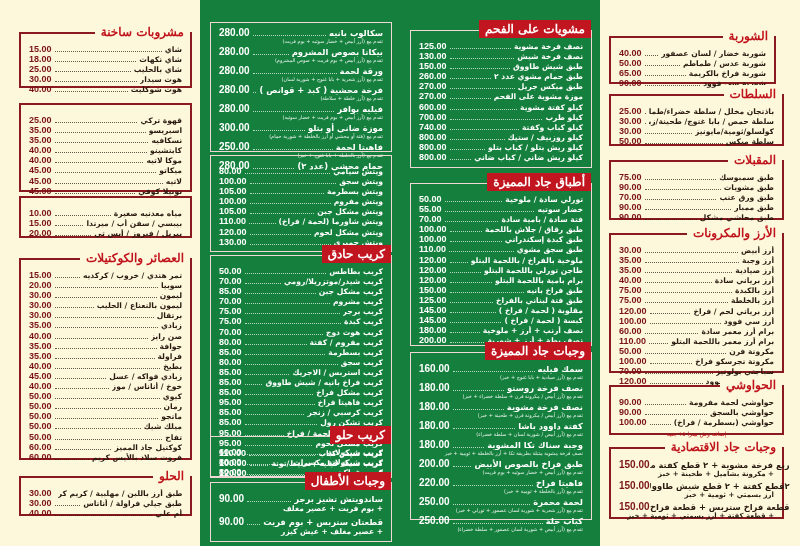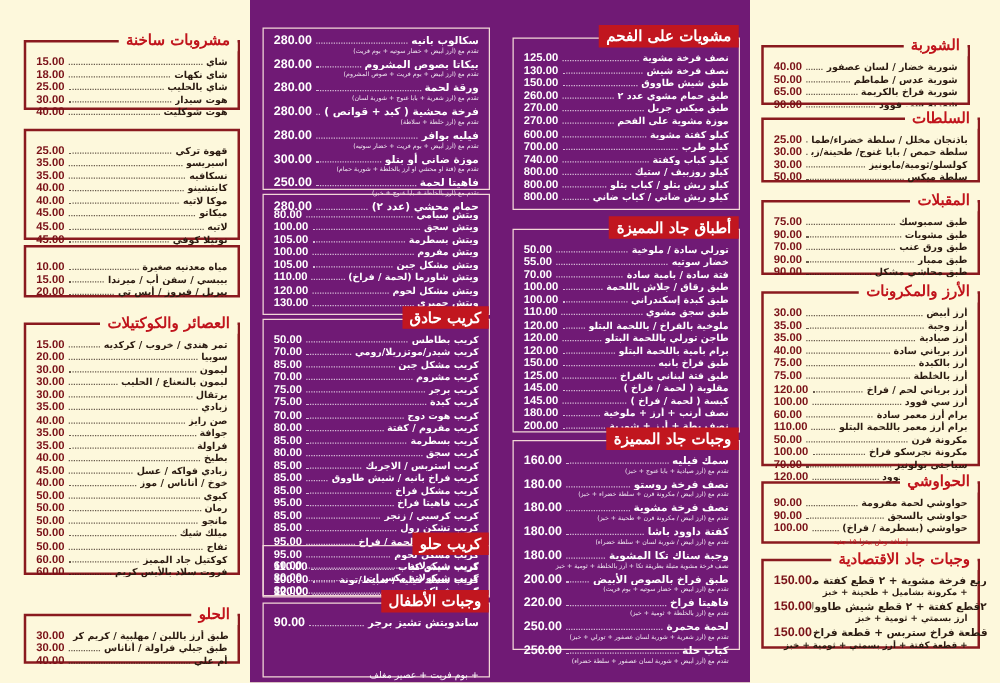--- a/index.html
+++ b/index.html
@@ -1,20 +1,20 @@
 <!DOCTYPE html>
 <html><head>
 <meta charset="utf-8">
 <style>
 *{box-sizing:border-box;margin:0;padding:0}
 html,body{width:800px;height:546px;overflow:hidden}
 body{position:relative;background:#fdf8dc;font-family:"DejaVu Sans",sans-serif;font-size:7.6px;line-height:1.2}
 .panel{position:absolute;top:0;height:546px}
 .light{background:#fdf8dc;color:#2a1a10}
-.red{background:#701a75;color:#fff}
+.red{background:#15803d;color:#fff}
 .box{position:absolute;border:2px solid #8a1a1f;padding:10px 8px 4px 8px}
 .red .box{border:1.5px solid #f2d7d7}
 .title{position:absolute;top:-11px;left:0;right:0;text-align:right;font-family:"DejaVu Serif",serif;font-weight:bold;font-size:12px;line-height:18px}
 .title span{padding:0 6px;display:inline-block}
 .light .title span{background:#fdf8dc;color:#c0141c}
 .red .title span{background:#c1161f;color:#fff}
 .row{display:flex;align-items:baseline;direction:ltr;height:10.1px;white-space:nowrap}
 .price{flex:none;font-family:"Liberation Sans",sans-serif;font-weight:bold;font-size:9px}
 .light .price{color:#7a1218}
 .dots{flex:1;border-bottom:1px dotted currentColor;margin:0 3px;opacity:.7;height:6px}
@@ -208,21 +208,21 @@
         <span class="price">60.00</span>
         <span class="dots"></span>
         <span class="name">كوكتيل جاد المميز</span>
       </div>
       <div class="row">
         <span class="price">60.00</span>
         <span class="dots"></span>
         <span class="name">فروت سلاد بالأيس كريم</span>
       </div>
     </div>
-  <div class="box" style="left:19px;top:491px;width:173px;height:40px">
+  <div class="box" style="left:19px;top:476px;width:173px;height:40px">
     <div class="title"><span>الحلو</span></div>
   <div class="row">
         <span class="price">30.00</span>
         <span class="dots"></span>
         <span class="name">طبق أرز باللبن / مهلبية / كريم كراميل</span>
       </div>
       <div class="row">
         <span class="price">30.00</span>
         <span class="dots"></span>
         <span class="name">طبق جيلي فراولة / أناناس</span>
@@ -455,21 +455,21 @@
         <span class="name">كريب فواكه</span>
       </div>
     </div>
     <div class="box" style="left: 10px; top: 482px; width: 182px; height: 60px;">
       <div class="title"><span>وجبات الأطفال</span></div>
       <div class="row rowlg">
         <span class="price">90.00</span>
         <span class="dots"></span>
         <span class="name">ساندويتش تشيز برجر</span>
       </div>
-      <div class="sub" style="font-size: 7.5px; height: 12px; font-weight: normal; opacity: 1; margin-top: 31px;">+ بوم فريت + عصير مغلف</div>
+      <div class="sub" style="font-size: 7.5px; height: 12px; font-weight: bold; opacity: 1;">+ بوم فريت + عصير مغلف</div>
       <div class="row rowlg">
         <span class="price">90.00</span>
         <span class="dots"></span>
         <span class="name">قطعتان ستربس + بوم فريت</span>
       </div>
       <div class="sub" style="font-size: 7.5px; height: 12px; font-weight: bold; opacity: 1;">+ عصير مغلف + عيش كيزر</div>
     </div>
   </div>
 
 <div class="panel red" style="left:400px;width:200px">

